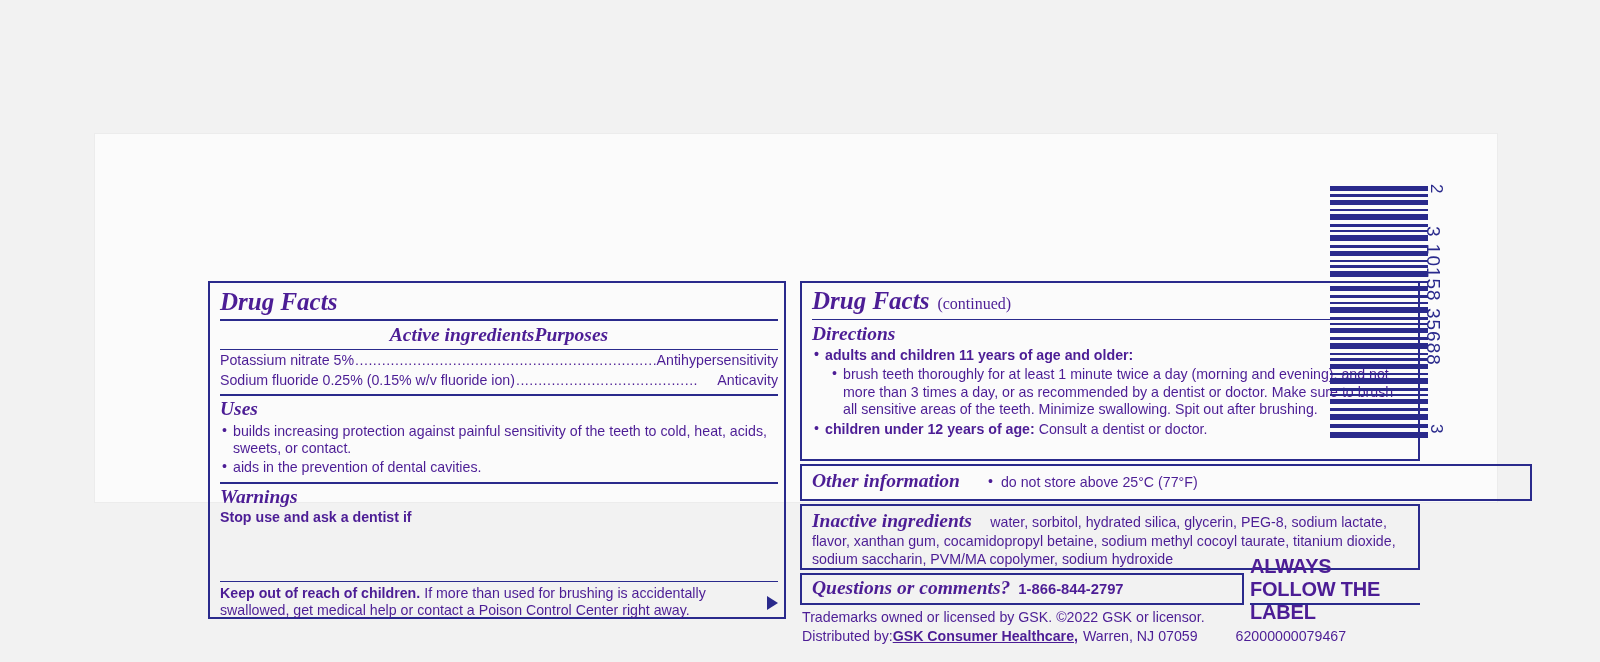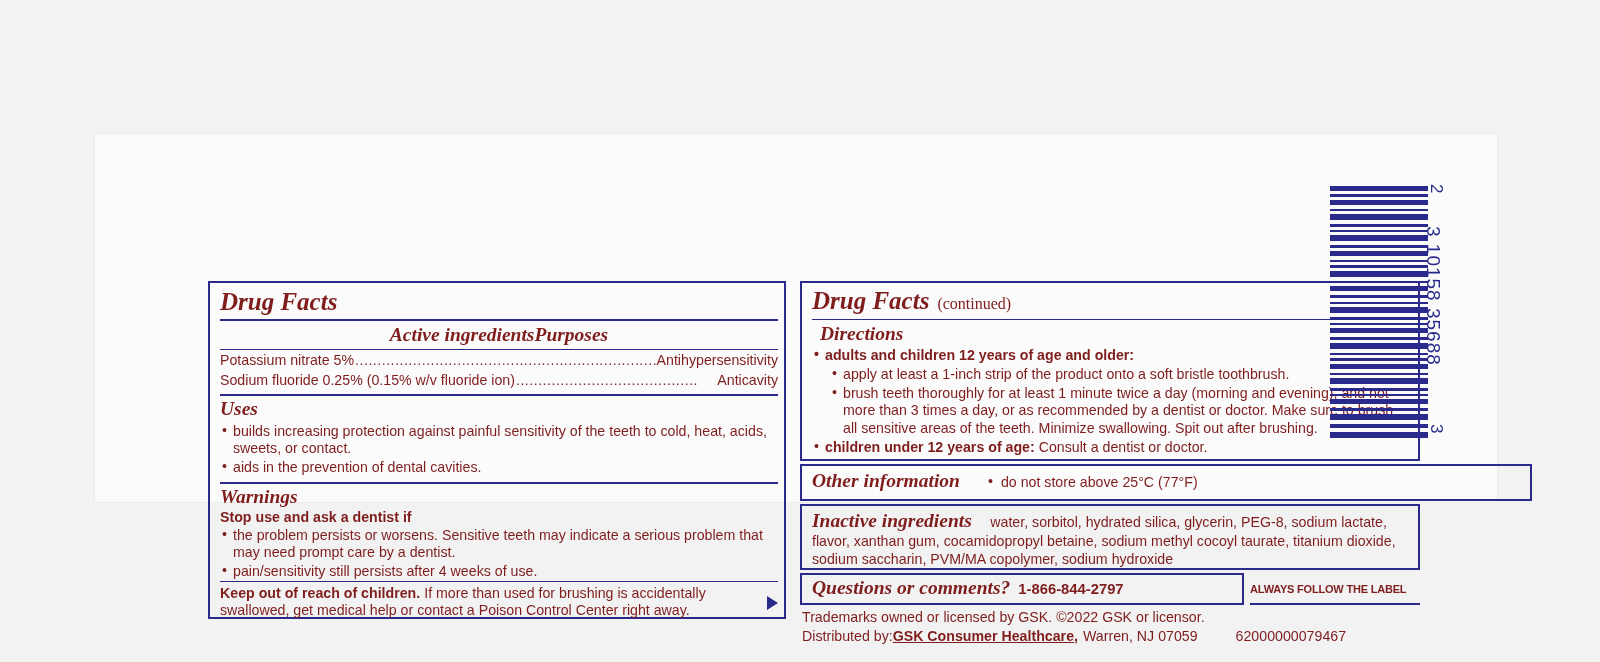--- a/index.html
+++ b/index.html
@@ -28,21 +28,21 @@
     box-shadow: 0 0 0 1px #ececec;
   }
 
   
   #df-wrap {
     position: absolute;
     left: 113px;
     top: 147px;
     width: 1212px;
     height: 343px;
-    color: #7f1d1d;
+    color: #4c1d95;
   }
   .panel {
     position: absolute;
     border: 2.5px solid #2a2a8c;
     box-sizing: border-box;
   }
   .col-left { left: 0; top: 0; width: 578px; height: 338px; }
 
   
   .left-inner { position: absolute; left: 0; top: 0; width: 578px; height: 338px; }
@@ -173,52 +173,45 @@
               <li>builds increasing protection against painful sensitivity of the teeth to cold, heat, acids, sweets, or contact.</li>
               <li style="margin-top:1px;">aids in the prevention of dental cavities.</li>
             </ul>
           </div>
           <div class="lrow hd-section" style="top:115px;">Uses</div>
 
           <div class="lrow rule-thick" style="top:199px; height:0;"></div>
 
           <div class="lrow body-txt bold" style="top:226px;">Stop use and ask a dentist if</div>
           <div class="lrow hd-section" style="top:203px;">Warnings</div>
-          <div class="lrow body-txt" style="top:244px;">
-            <ul class="bul">
-              <li>the problem persists or worsens. Sensitive teeth may indicate a serious problem that may need prompt care by a dentist.</li>
-              <li style="margin-top:1px;">pain/sensitivity still persists after 4 weeks of use.</li>
-            </ul>
-          </div>
           <div class="lrow rule-thin" style="top:298px; height:0;"></div>
           <div class="lrow body-txt" style="top:302px; padding-right:22px;">
             <span class="bold">Keep out of reach of children.</span>
             <span>If more than used for brushing is accidentally swallowed, get medical help or contact a Poison Control Center right away.</span>
           </div>
           <div style="position:absolute; right:10px; top:313px;" class="tri"></div>
 
         </div>
       </div>
 
       <div class="rpanel" style="left:592px; top:0; width:620px; height:180px;">
         <div style="position:absolute; left:10px; right:10px; top:4px;">
           <div style="display:flex; align-items:baseline;">
             <span class="hd-drugfacts">Drug Facts</span>
             <span style="font-family:'Liberation Serif',serif; font-size:16px; margin-left:8px;">(continued)</span>
           </div>
         </div>
         <div style="position:absolute; left:10px; right:10px; top:36px; border-bottom:1.2px solid #2a2a8c;"></div>
-        <div class="hd-section" style="position:absolute; left:18px; top:40px;">Directions</div>
+        <div class="hd-section" style="position:absolute; left:10px; top:40px;">Directions</div>
 
         <div class="body-txt" style="position:absolute; left:10px; right:10px; top:64px;">
           <ul class="bul">
-            <li class="bold">adults and children 12 years of age and older:</li>
+            <li class="bold">adults and children 11 years of age and older:</li>
           </ul>
           <ul class="bul2" style="margin-left:18px; margin-top:2px;">
-            <li>apply at least a 1-inch strip of the product onto a soft bristle toothbrush.</li>
             <li style="margin-top:1px;">brush teeth thoroughly for at least 1 minute twice a day (morning and evening), and not more than 3 times a day, or as recommended by a dentist or doctor. Make sure to brush all sensitive areas of the teeth. Minimize swallowing. Spit out after brushing.</li>
           </ul>
           <ul class="bul" style="margin-top:2px;">
             <li>
               <span class="bold">children under 12 years of age:</span>
               <span>Consult a dentist or doctor.</span>
             </li>
           </ul>
         </div>
       </div>
@@ -241,21 +234,21 @@
       </div>
 
       <div class="rpanel" style="left:592px; top:292px; width:444px; height:32px;">
         <div style="position:absolute; left:10px; top:2px; display:flex; align-items:baseline;">
           <span class="hd-section">Questions or comments?</span>
           <span class="body-txt bold" style="margin-left:8px; font-size:14.8px;">1-866-844-2797</span>
         </div>
       </div>
 
       <div style="position:absolute; left:1042px; top:292px; width:170px; height:32px; display:flex; align-items:center;">
-        <span style="font-family:'Liberation Sans',sans-serif; font-size:11px; font-weight:bold; letter-spacing:-0.2px;">ALWAYS FOLLOW THE LABEL</span>
+        <span style="font-family:'Liberation Sans',sans-serif; font-size:20px; font-weight:bold; letter-spacing:-0.2px;">ALWAYS FOLLOW THE LABEL</span>
       </div>
       <div style="position:absolute; left:1042px; top:322px; width:170px; border-bottom:2.5px solid #2a2a8c;"></div>
 
       <div class="body-txt" style="position:absolute; left:594px; top:328px; width:620px;">Trademarks owned or licensed by GSK. ©2022 GSK or licensor.</div>
       <div class="body-txt" style="position:absolute; left:594px; top:347px; width:620px; display:flex; align-items:baseline;">
         <span>Distributed by:</span>
         <span class="bold" style="margin-left:0;text-decoration:underline;">GSK Consumer Healthcare,</span>
         <span style="margin-left:5px;">Warren, NJ 07059</span>
         <span style="margin-left:38px;">62000000079467</span>
       </div>

